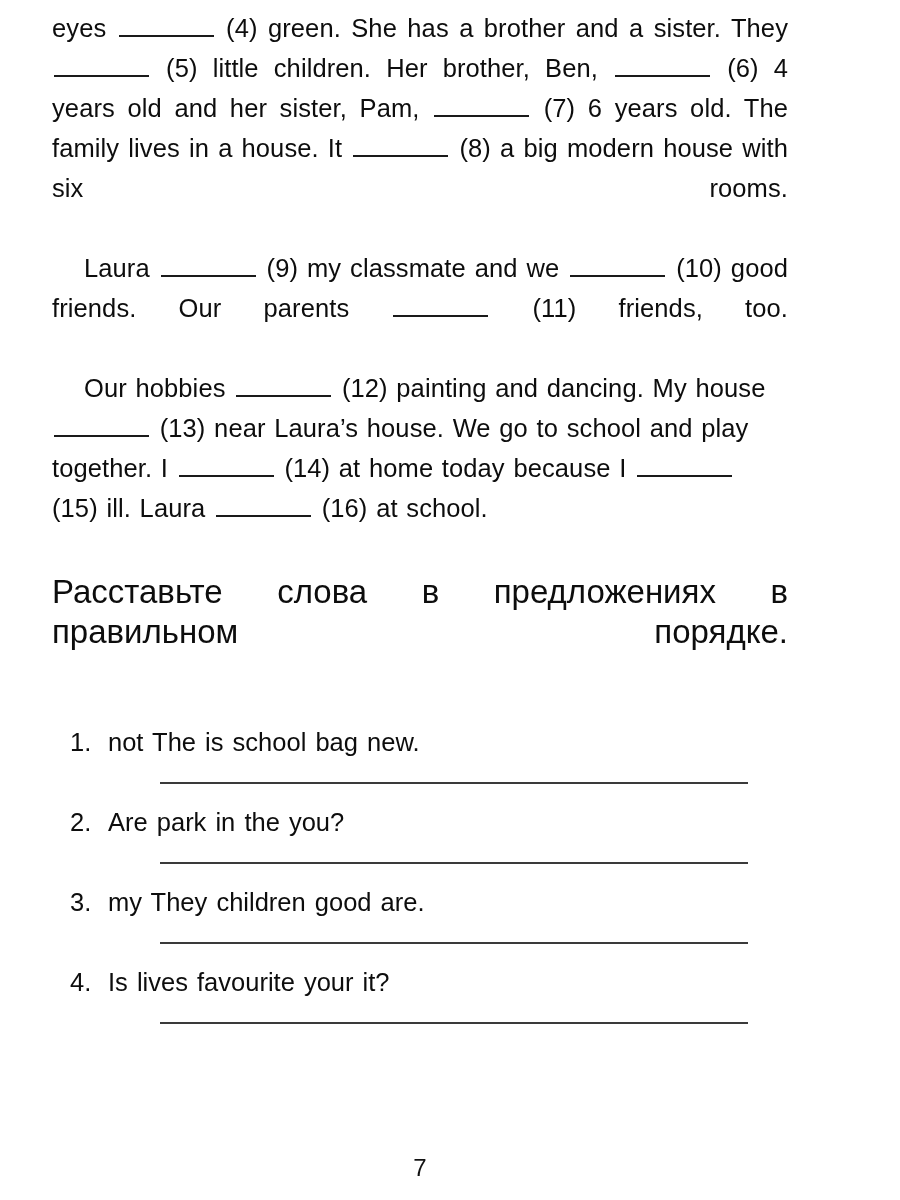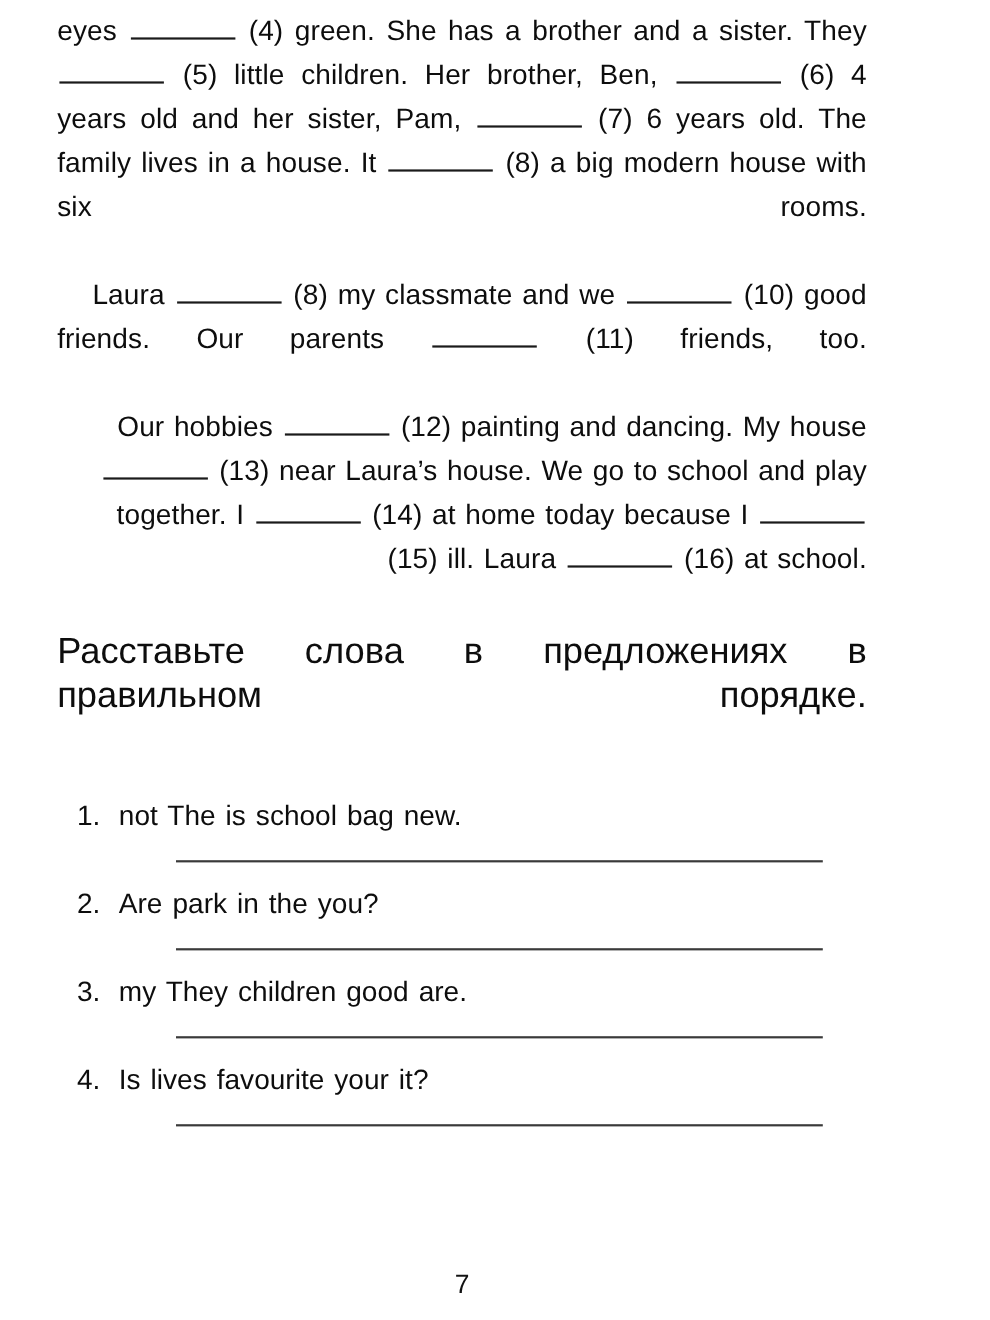--- a/index.html
+++ b/index.html
@@ -33,21 +33,21 @@
     letter-spacing: 0.1px;
     word-spacing: 1.5px;
     margin: 0;
     padding-top: 8px;
   }
   .body-text p {
     margin: 0;
     text-align: justify;
   }
   .body-text p.indent { text-indent: 32px; }
-  .body-text p:last-child { text-align: right; }
+  .body-text p:last-child { text-align: left; }
 
   
   .body-text p::after {
     content: "";
     display: inline-block;
     width: 100%;
   }
   .body-text p.noafter::after { content: none; display: none; }
 
   .blank {
@@ -139,21 +139,21 @@
     color: #121212;
   }
 </style>
 </head>
 <body>
 
 <div class="page">
 
   <div class="body-text" id="cloze-host">
       <p><span>eyes </span><span class="blank"></span><span> (4) green. She has a brother and a sister. They </span><span class="blank"></span><span> (5) little children. Her brother, Ben, </span><span class="blank"></span><span> (6) 4 years old and her sister, Pam, </span><span class="blank"></span><span> (7) 6 years old. The family lives in a house. It </span><span class="blank"></span><span> (8) a big modern house with six rooms.</span></p>
-      <p class="indent"><span>Laura </span><span class="blank"></span><span> (8) my classmate and we </span><span class="blank"></span><span> (10) good friends. Our parents </span><span class="blank"></span><span> (11) friends, too.</span></p>
+      <p class="indent"><span>Laura </span><span class="blank"></span><span> (9) my classmate and we </span><span class="blank"></span><span> (10) good friends. Our parents </span><span class="blank"></span><span> (11) friends, too.</span></p>
       <p class="indent noafter"><span>Our hobbies </span><span class="blank"></span><span> (12) painting and dancing. My house </span><span class="blank"></span><span> (13) near Laura’s house. We go to school and play together. I </span><span class="blank"></span><span> (14) at home today because I </span><span class="blank"></span><span> (15) ill. Laura </span><span class="blank"></span><span> (16) at school.</span></p>
     </div>
 
 
   <div class="instruction">Расставьте слова в предложениях в правильном порядке.</div>
 
   <div class="tasks" id="tasks-host">
       <div class="task">
         <div class="task-row">
           <span class="task-num">1.</span>

